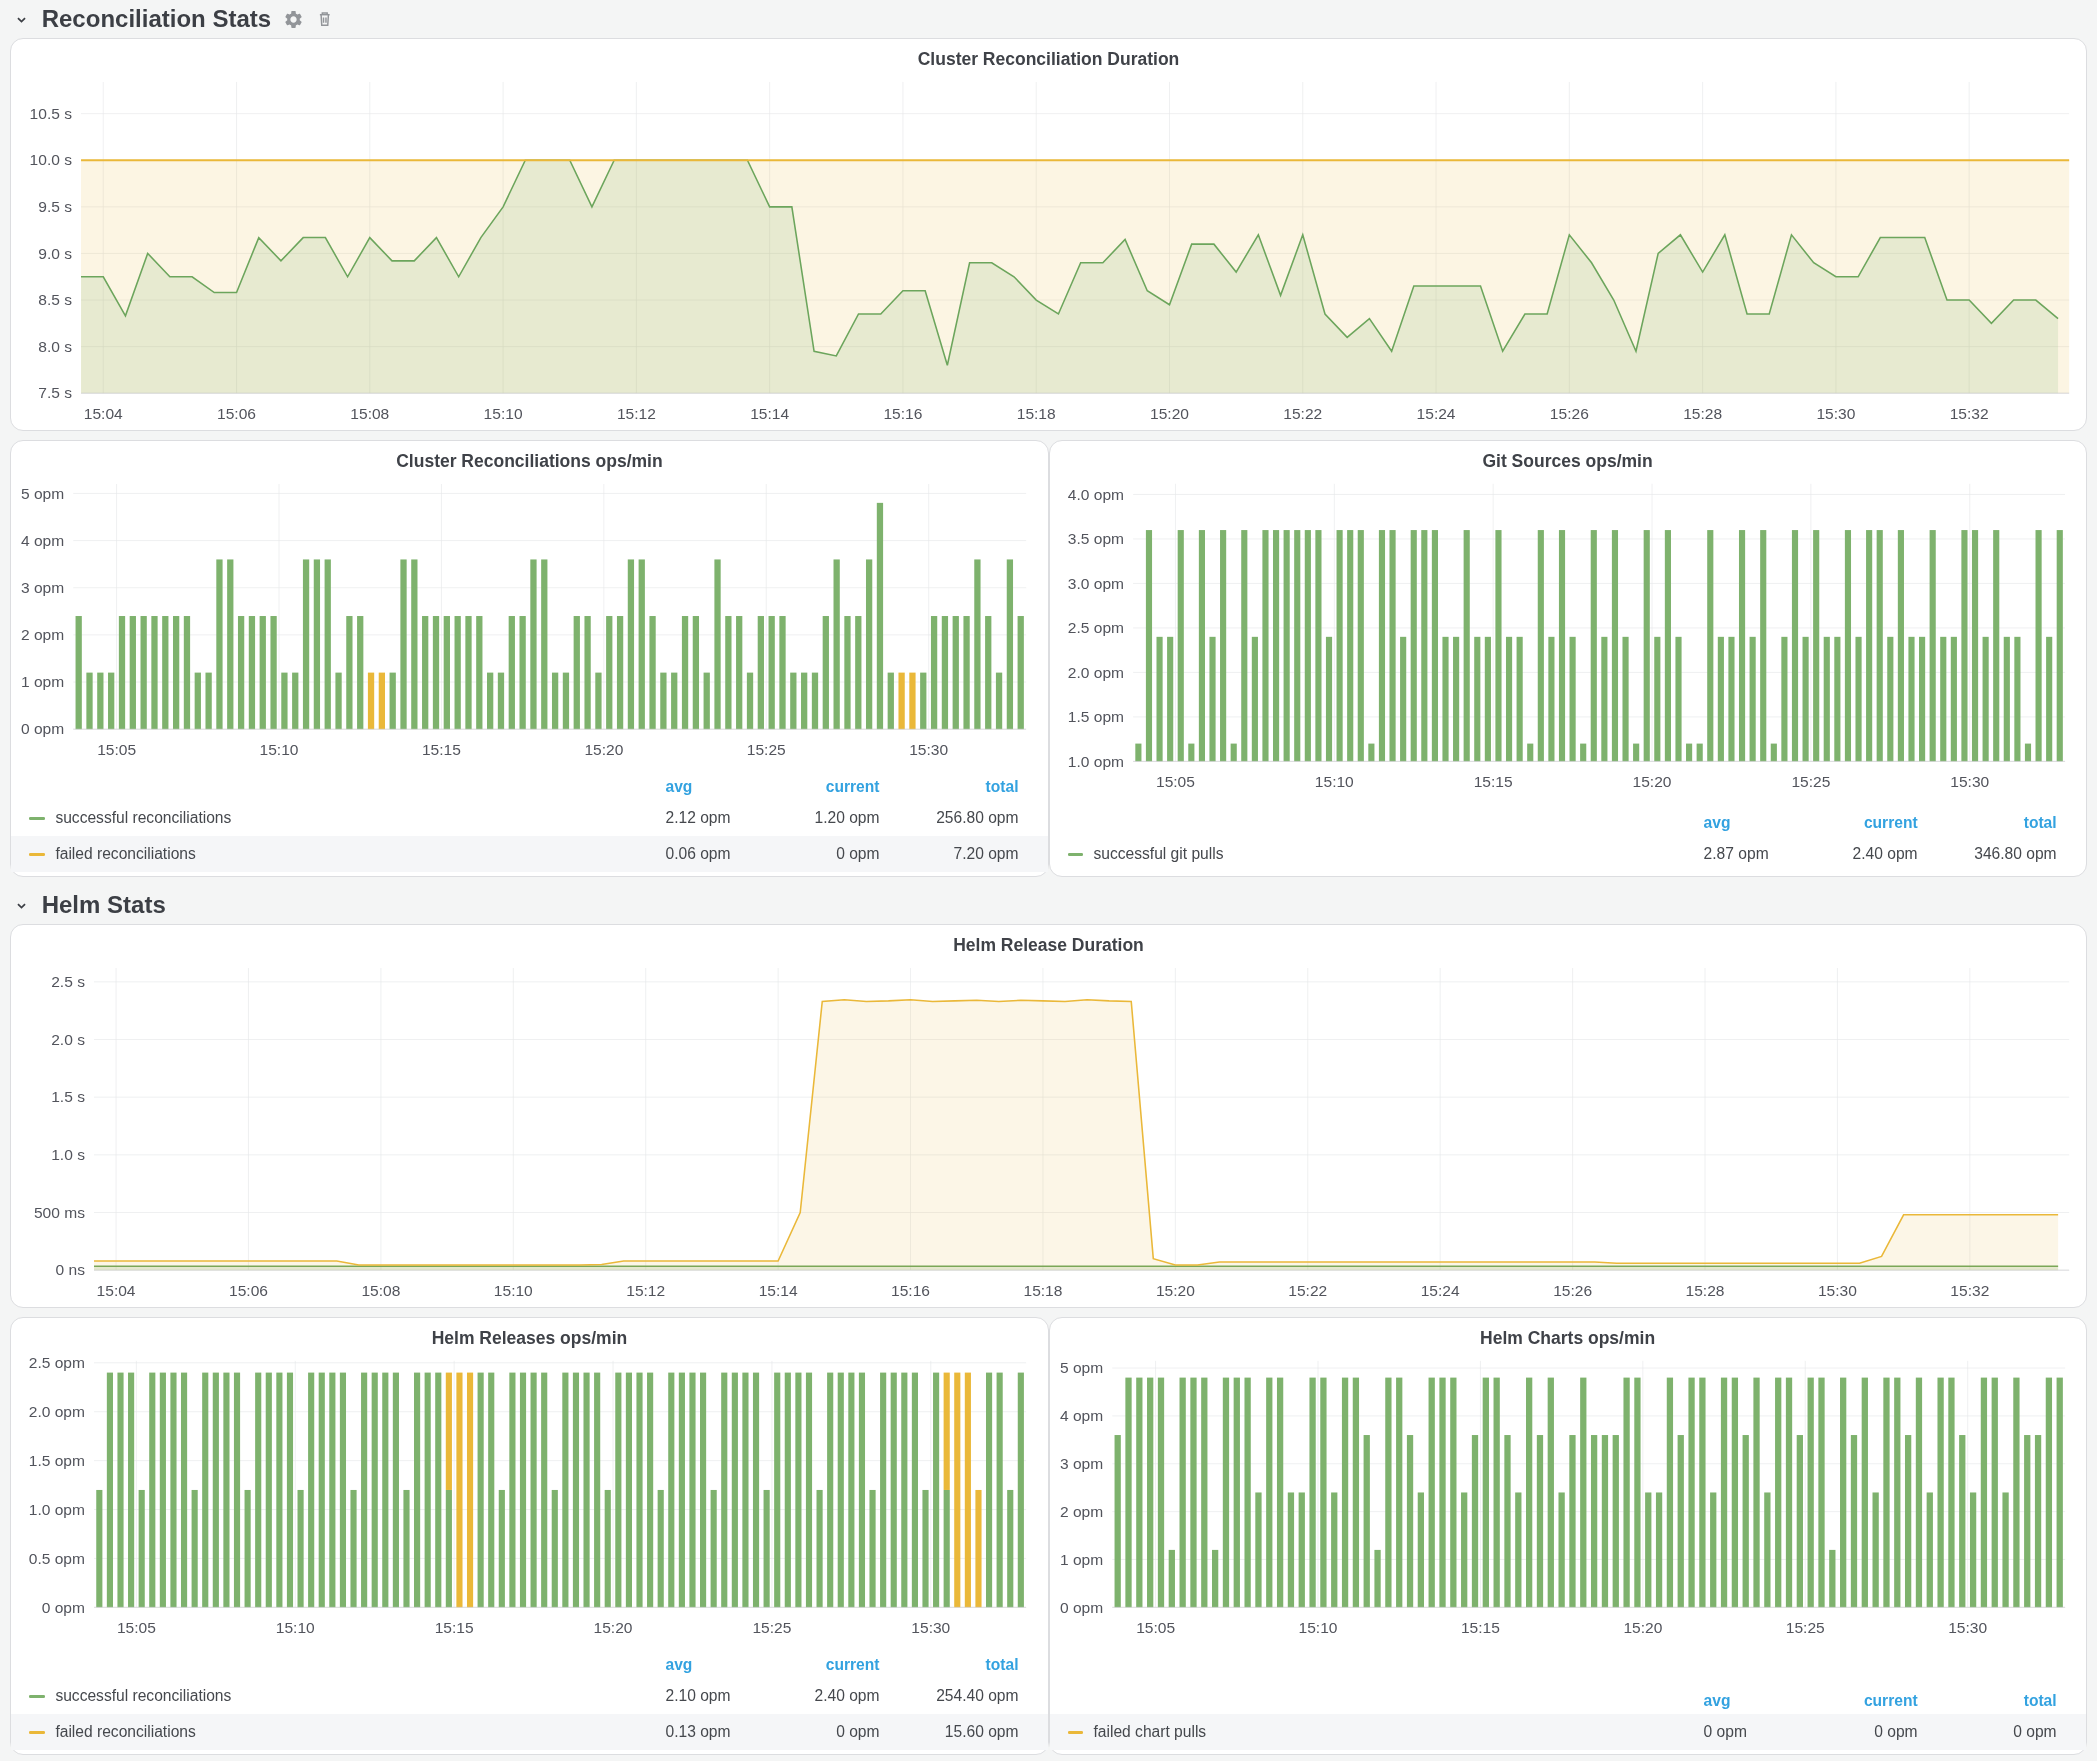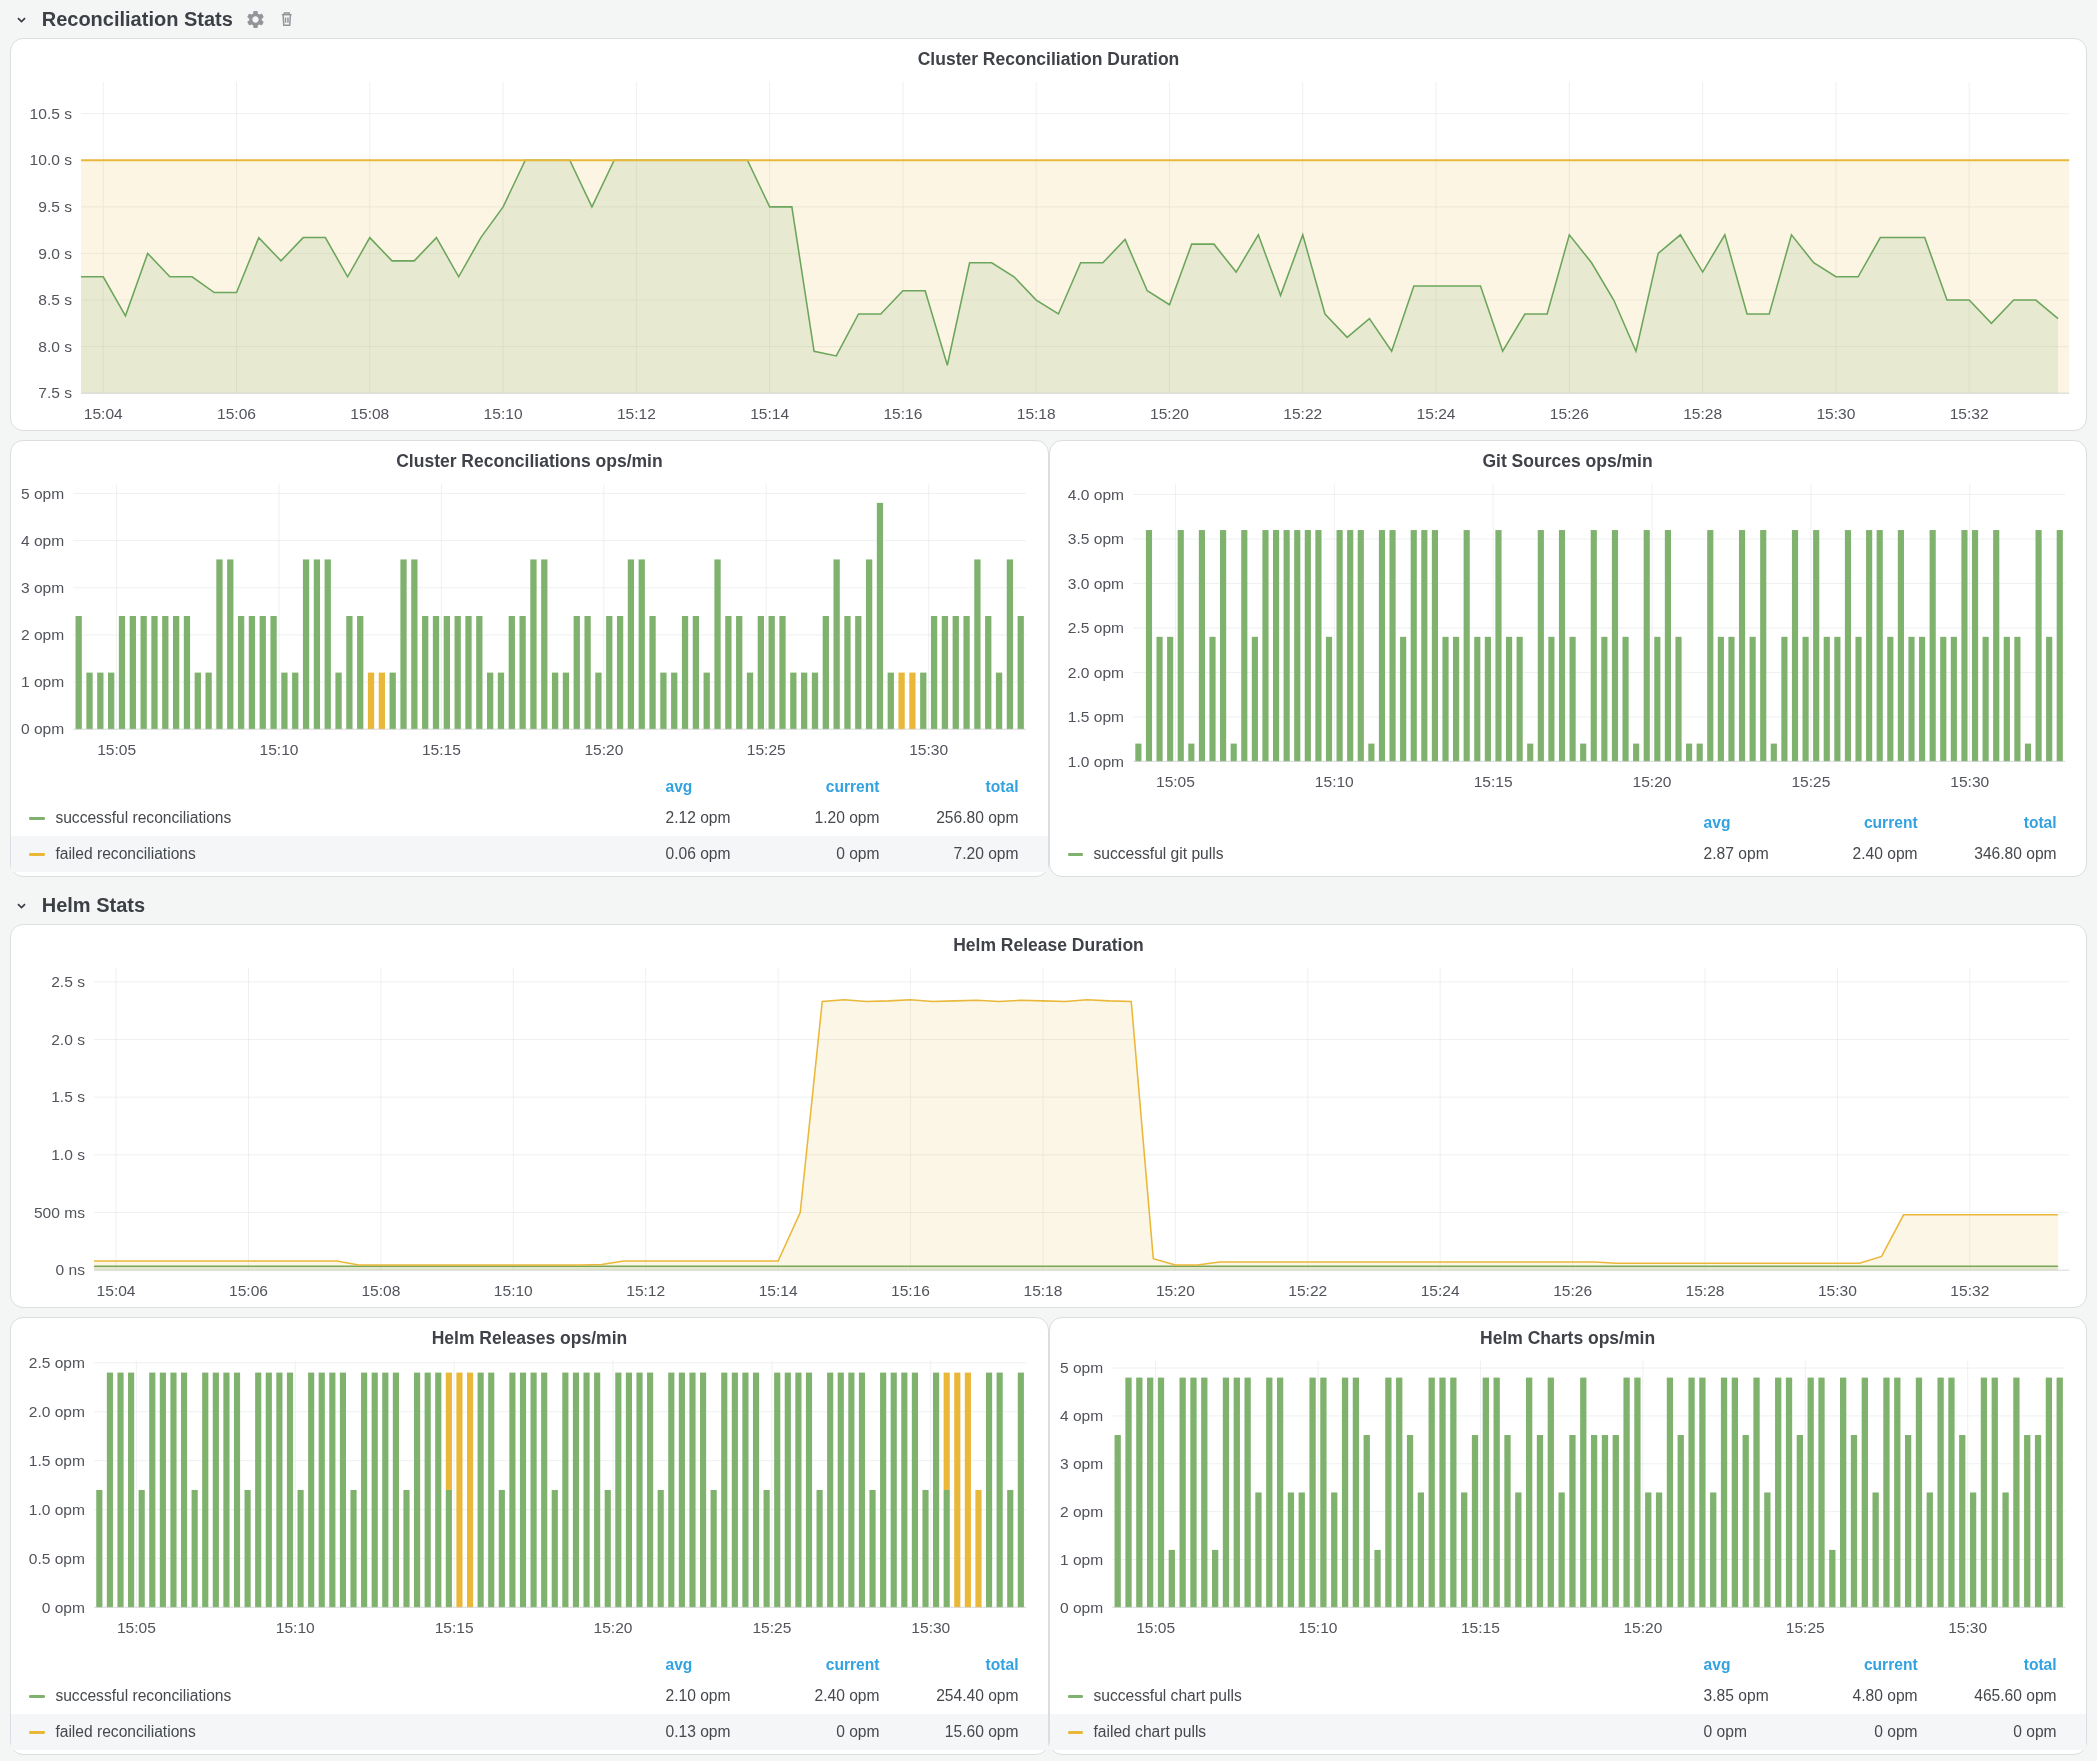--- a/index.html
+++ b/index.html
@@ -1,18 +1,18 @@
 <!DOCTYPE html>
 <html style="font-size:10.4px"><head>
 <meta charset="utf-8">
 <style>
   html,body{margin:0;padding:0;background:#f4f5f5;font-family:"Liberation Sans",sans-serif;color:#41444b;}
   body{width:2097px;height:1761px;overflow:hidden;}
   .section-head{display:flex;align-items:center;gap:11.7px;height:38px;padding-left:13px;}
-  .section-title{font-size:20px;font-weight:bold;color:#3c3f45;}
+  .section-title{font-size:24px;font-weight:bold;color:#3c3f45;}
   .chev{display:flex;align-items:center;}
   .hicon{display:flex;align-items:center;opacity:.75;cursor:pointer;}
   .row{display:flex;gap:0;margin:0 10.4px;}
   .panel{position:relative;background:#ffffff;border:0.6px solid #dcdde0;border-radius:13px;box-sizing:border-box;}
   .ptitle{position:absolute;top:10.4px;left:0;right:0;text-align:center;font-size:17.5px;font-weight:bold;color:#3f4248;z-index:2;}
   .chart{position:absolute;top:0;left:0;right:0;}
   .legend{position:absolute;left:0;right:0;bottom:3.9px;font-size:15.6px;z-index:2;}
   .legend-head{display:flex;justify-content:flex-end;align-items:center;height:26px;padding:0 29px 0 18px;color:#33a2e0;font-weight:bold;}
   .lrow{display:flex;align-items:center;height:36px;padding:0 29px 0 18px;color:#45484d;}
   .lrow.striped{background:#f5f6f8;}
@@ -750,27 +750,20 @@
             <text x="1164.3636363636365" y="486" text-anchor="middle" font-size="24" fill="#52545c">15:25</text>
             <text x="1414.7613636363635" y="486" text-anchor="middle" font-size="24" fill="#52545c">15:30</text>
           </g>
         </svg></div>
     <div class="legend">
       <div class="legend-head">
         <span class="w-avg">avg</span>
         <span class="w-cur">current</span>
         <span class="w-tot">total</span>
       </div>
-      <div class="lrow">
-        <span class="dash green"></span>
-        <span class="ll">successful chart pulls</span>
-        <span class="w-avg">3.85 opm</span>
-        <span class="w-cur">4.80 opm</span>
-        <span class="w-tot">465.60 opm</span>
-      </div>
       <div class="lrow striped">
         <span class="dash orange"></span>
         <span class="ll">failed chart pulls</span>
         <span class="w-avg">0 opm</span>
         <span class="w-cur">0 opm</span>
         <span class="w-tot">0 opm</span>
       </div>
     </div>
   </div>
 </div>

